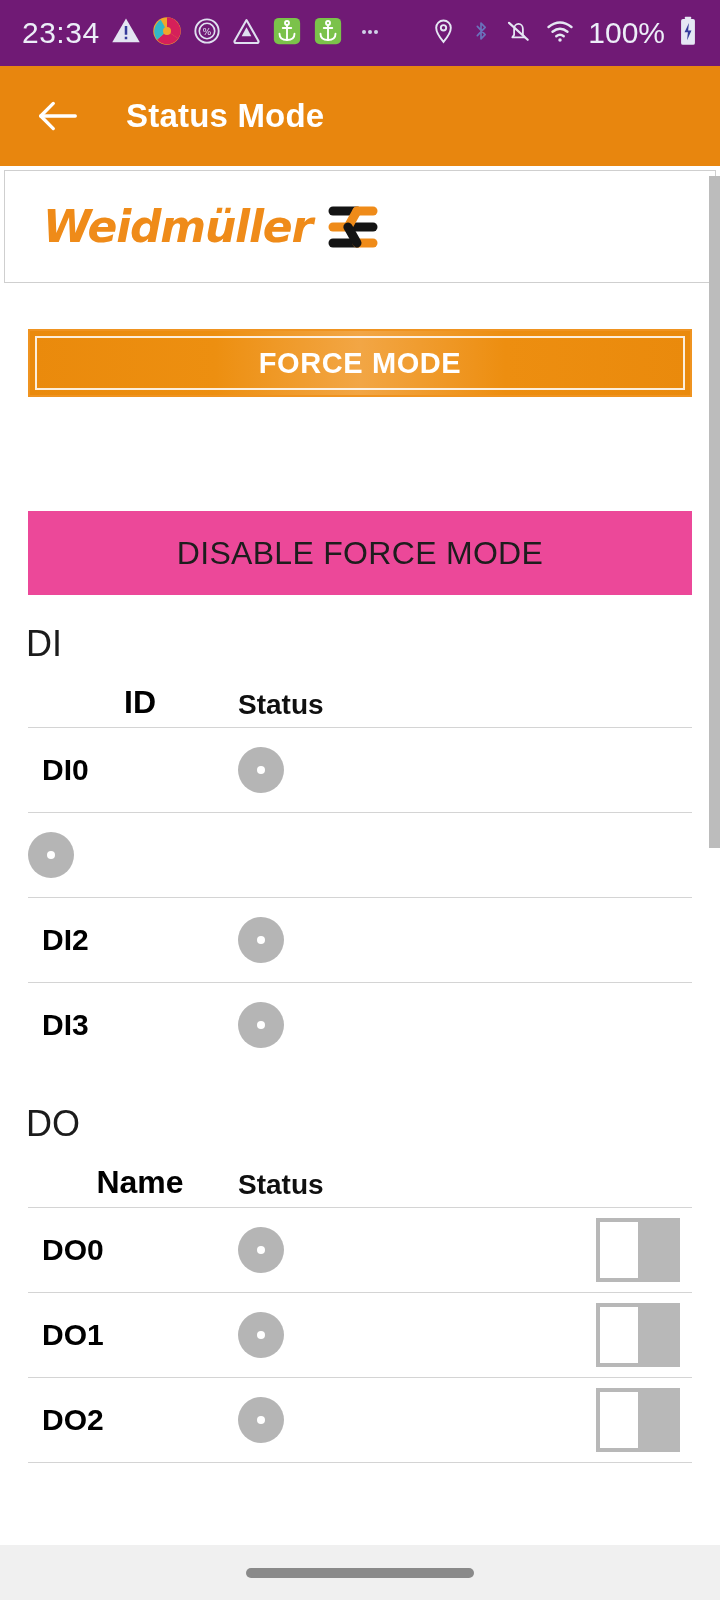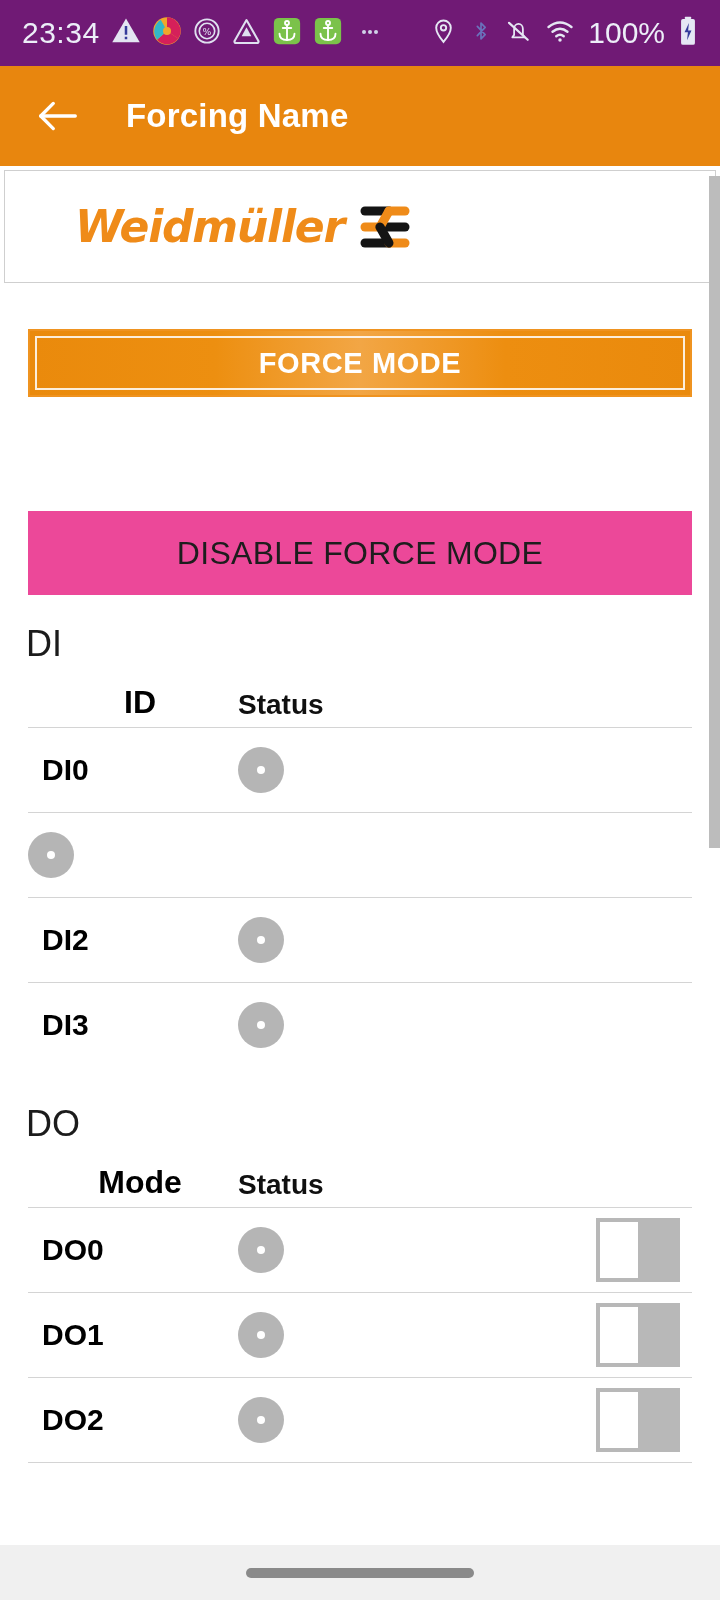--- a/index.html
+++ b/index.html
@@ -47,21 +47,21 @@
 
   
   #logo-card {
     margin:4px 4px 0 4px;
     height:113px;
     background:#ffffff;
     border:1px solid #cfcfcf;
     display:flex; align-items:center;
     padding-left:38px;
   }
-  #logo-wrap { display:flex; align-items:center; gap:14px;margin-left:32px; }
+  #logo-wrap { display:flex; align-items:center; gap:14px; }
   #logo-text {
     font-family:"DejaVu Sans", sans-serif;
     font-style:italic; font-weight:bold;
     font-size:44px; color:#ef8b19;
     letter-spacing:-1.2px;
   }
   #logo-mark { width:54px; height:50px; }
 
   
   #content { padding:12px 0 0 0; }
@@ -271,21 +271,21 @@
   </div>
 </div>
 
 <div id="appbar">
   <div id="back-btn">
     <svg width="44" height="38" viewBox="0 0 28 24">
       <line x1="3" y1="12" x2="25" y2="12" stroke="#ffffff" stroke-width="2.1" stroke-linecap="round"></line>
       <polyline points="11,4 3,12 11,20" fill="none" stroke="#ffffff" stroke-width="2.1" stroke-linecap="round" stroke-linejoin="round"></polyline>
     </svg>
   </div>
-  <div id="app-title">Forcing Name</div>
+  <div id="app-title">Status Mode</div>
 </div>
 
 <div id="page">
 
   <div id="logo-card">
     <div id="logo-wrap">
       <div id="logo-text">Weidmüller</div>
       <svg id="logo-mark" viewBox="0 0 54 50">
         <g stroke-linecap="round">
           <line x1="7" y1="9" x2="31" y2="9" stroke="#141414" stroke-width="9"></line>
@@ -348,21 +348,21 @@
           <span class="led">
               <span class="led-dot"></span>
             </span>
         </div>
       </div>
     </div>
 
     <div class="section-title" style="margin-top:36px;">DO</div>
     <div class="io-table">
       <div class="thead">
-        <div class="c-name">Mode</div>
+        <div class="c-name">Name</div>
         <div class="c-status">Status</div>
       </div>
 
       <div class="trow">
         <div class="c-name">DO0</div>
         <div class="c-status">
           <span class="led">
               <span class="led-dot"></span>
             </span>
         </div>

